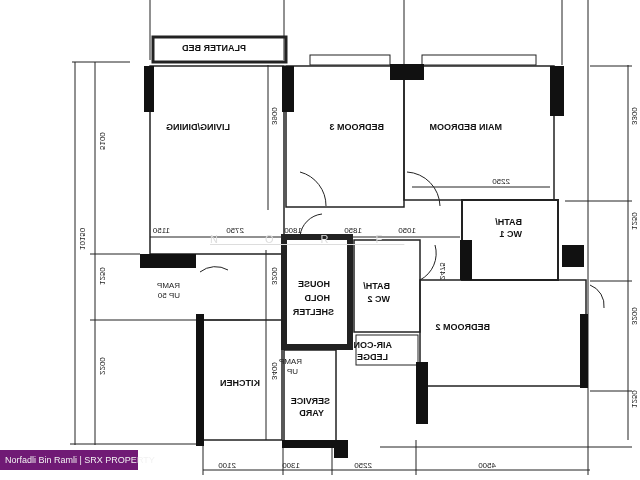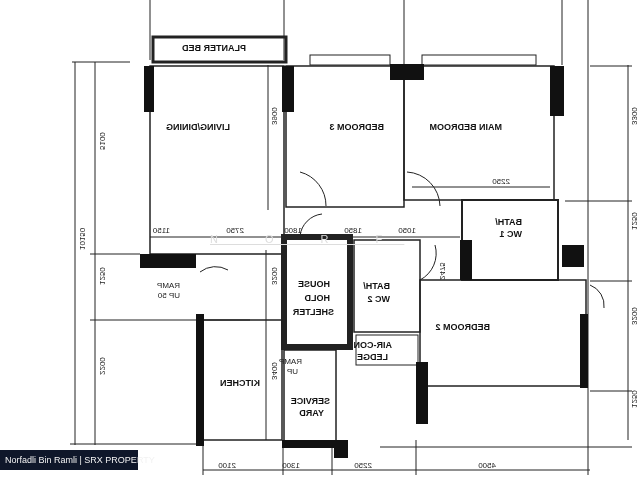--- a/index.html
+++ b/index.html
@@ -1,20 +1,20 @@
 <!DOCTYPE html>
 <html><head>
 <meta charset="utf-8">
 <style>
   html,body{margin:0;padding:0;background:#fff;}
   body{width:640px;height:480px;position:relative;overflow:hidden;font-family:"Liberation Sans",sans-serif;}
   svg{position:absolute;left:0;top:0;}
   .lbl{font-family:"Liberation Sans",sans-serif;font-size:9px;fill:#111;font-weight:bold;}
   .dim{font-family:"Liberation Sans",sans-serif;font-size:8px;fill:#222;}
-  .watermark{position:absolute;left:0;top:450px;width:138px;height:20px;background:#0f172a;color:#f2f2f2;font-size:9px;line-height:20px;padding-left:5px;box-sizing:border-box;white-space:nowrap;}
+  .watermark{position:absolute;left:0;top:450px;width:138px;height:20px;background:#701a75;color:#f2f2f2;font-size:9px;line-height:20px;padding-left:5px;box-sizing:border-box;white-space:nowrap;}
   .wm2{position:absolute;left:210px;top:233px;color:#ddd;font-size:11px;letter-spacing:22px;text-decoration:underline;}
 </style>
 </head>
 <body>
 
 <svg width="640" height="480" viewBox="0 0 640 480">
   <g stroke="#222" fill="none" stroke-width="1">
 
     <line x1="150" y1="0" x2="150" y2="60"></line>
       <line x1="284" y1="0" x2="284" y2="60"></line>

